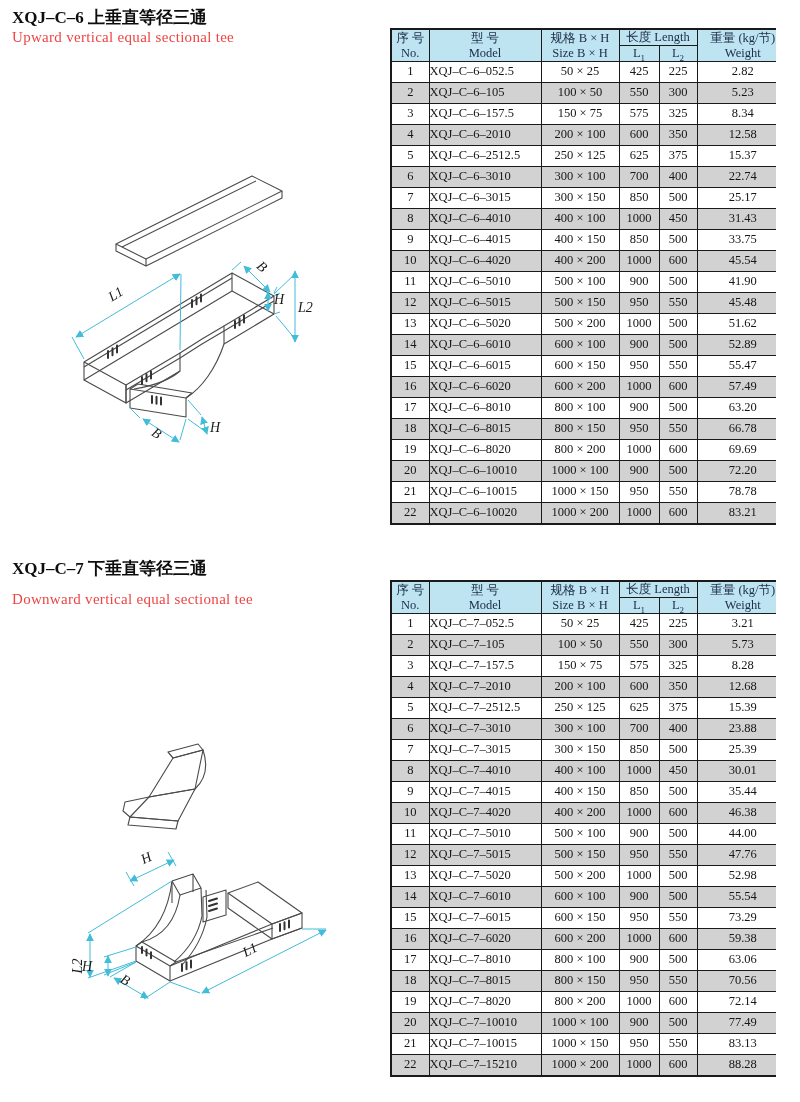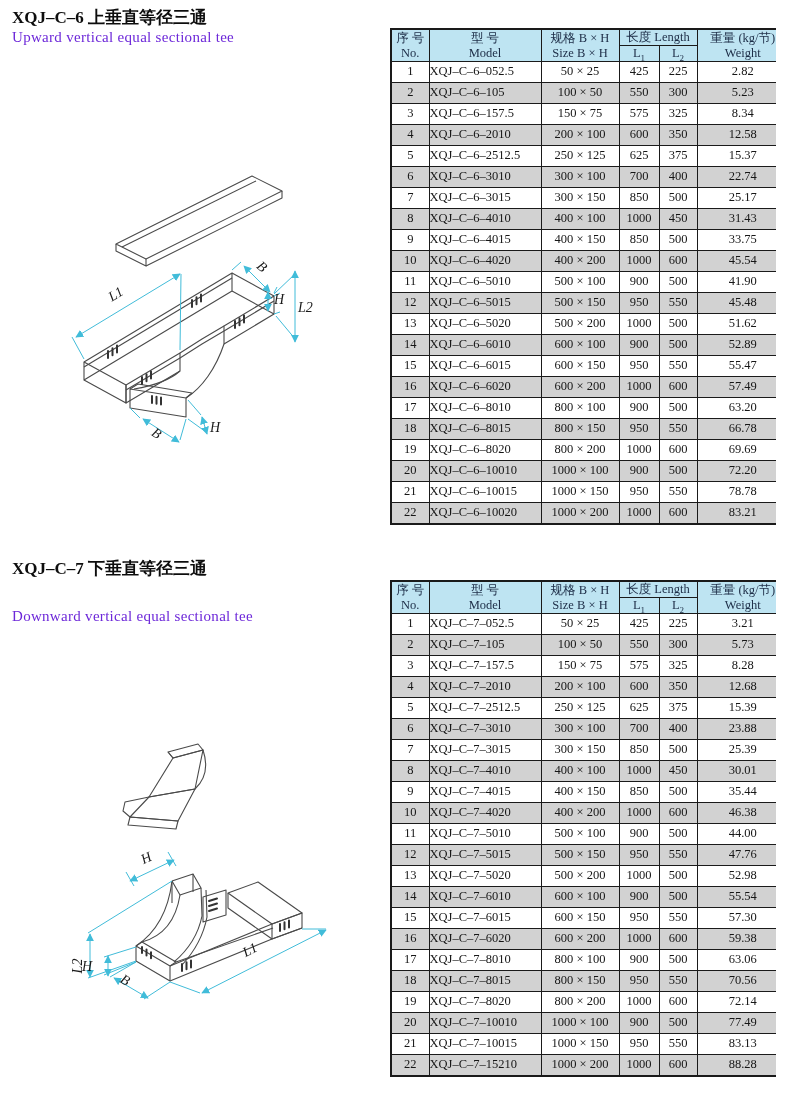--- a/index.html
+++ b/index.html
@@ -8,21 +8,21 @@
     --table-border:#1a1a1a;
     --dim:#41bcd9;
     --ink:#4a4a4a;
   }
   html,body{margin:0;padding:0;background:#ffffff;}
   .page{
     position:relative;width:776px;height:1102px;background:#ffffff;overflow:hidden;
     font-family:"Liberation Serif","DejaVu Serif",serif;color:#111;
   }
   .title{position:absolute;left:12px;font-size:17px;font-weight:bold;color:#0d0d0d;white-space:nowrap;}
-  .subtitle{position:absolute;left:12px;font-size:15px;color:#6d28d9;white-space:nowrap;letter-spacing:0.3px;}
+  .subtitle{position:absolute;left:12px;font-size:15px;color:#ef4444;white-space:nowrap;letter-spacing:0.3px;}
   .spec-table{
     position:absolute;left:390px;width:398px;border-collapse:collapse;table-layout:fixed;
     border:2px solid var(--table-border);
   }
   .spec-table th,.spec-table td{
     border:1px solid var(--table-border);text-align:center;vertical-align:middle;
     font-size:12.5px;color:#161616;padding:0 2px;height:20px;line-height:1.1;font-weight:normal;
     overflow:hidden;white-space:nowrap;
   }
   .spec-table thead th{background:var(--header-bg);color:#1c2c46;margin-top:27px;}
@@ -323,21 +323,21 @@
           <td class="model">XQJ–C–6–10020</td>
           <td>1000 × 200</td>
           <td>1000</td>
           <td>600</td>
           <td>83.21</td>
         </tr>
       </tbody>
   </table>
 
   <div class="title" style="top:557px;">XQJ–C–7 下垂直等径三通</div>
-  <div class="subtitle" style="top:608px;">Downward vertical equal sectional tee</div>
+  <div class="subtitle" style="top:591px;">Downward vertical equal sectional tee</div>
 
   <div class="drawing" style="left:30px;top:690px;width:330px;height:380px;">
     <svg viewBox="0 0 330 380" width="330" height="380">
       <defs>
         <marker id="ar2" viewBox="0 0 10 10" refX="9" refY="5" markerWidth="8" markerHeight="8" orient="auto-start-reverse">
           <path d="M0,0 L10,5 L0,10 z" fill="#41bcd9"></path>
         </marker>
       </defs>
 
       <g stroke="#4a4a4a" stroke-width="1.1" fill="none" stroke-linejoin="round">
@@ -550,21 +550,21 @@
           <td>900</td>
           <td>500</td>
           <td>55.54</td>
         </tr>
         <tr>
           <td>15</td>
           <td class="model">XQJ–C–7–6015</td>
           <td>600 × 150</td>
           <td>950</td>
           <td>550</td>
-          <td>57.30</td>
+          <td>73.29</td>
         </tr>
         <tr class="alt">
           <td>16</td>
           <td class="model">XQJ–C–7–6020</td>
           <td>600 × 200</td>
           <td>1000</td>
           <td>600</td>
           <td>59.38</td>
         </tr>
         <tr>

